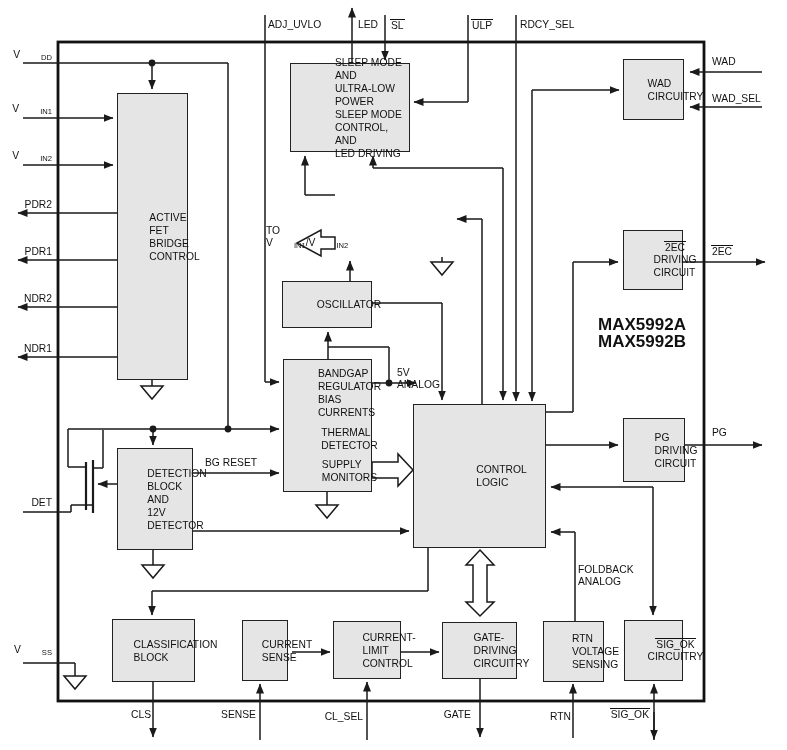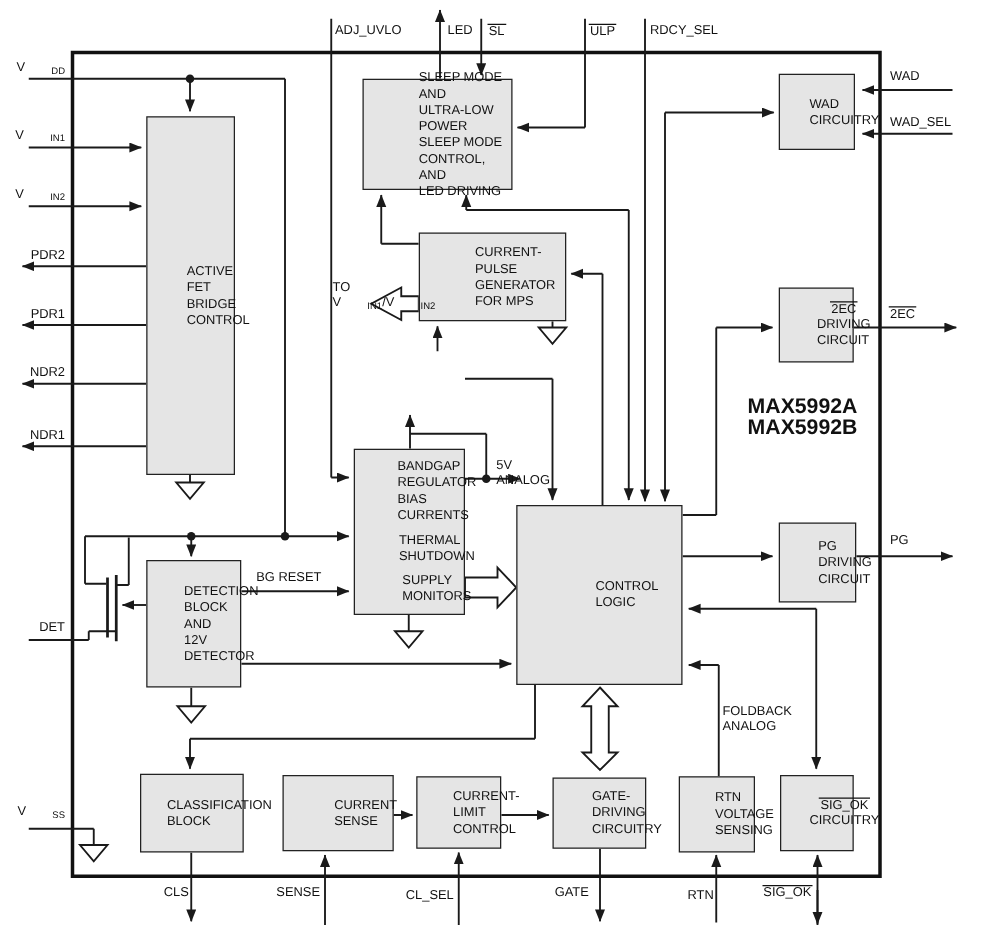--- a/index.html
+++ b/index.html
@@ -131,29 +131,27 @@
   </svg>
 
   <div class="blk" style="left:117px;top:93px;width:71px;height:287px"><span>ACTIVE
 FET BRIDGE
 CONTROL</span></div>
   <div class="blk" style="left:290px;top:63px;width:120px;height:89px"><span>SLEEP MODE AND
 ULTRA-LOW POWER
 SLEEP MODE
 CONTROL, AND
 LED DRIVING</span></div>
-  <div class="blk" style="left:335px;top:186px;width:118px;height:71px"><span>CURRENT-PULSE
-GENERATOR
-FOR MPS</span></div>
+  <div class="blk" style="left:282px;top:281px;width:90px;height:47px"><span>OSCILLATOR</span></div>
   <div class="blk" style="left:283px;top:359px;width:89px;height:133px;justify-content:space-evenly">
     <span>BANDGAP
 REGULATOR BIAS
 CURRENTS</span>
     <span>THERMAL
-SHUTDOWN</span>
+DETECTOR</span>
     <span>SUPPLY
 MONITORS</span>
   </div>
   <div class="blk" style="left:413px;top:404px;width:133px;height:144px"><span>CONTROL
 LOGIC</span></div>
   <div class="blk" style="left:623px;top:59px;width:61px;height:61px"><span>WAD
 CIRCUITRY</span></div>
   <div class="blk" style="left:623px;top:230px;width:60px;height:60px">
     <span class="ov">2EC</span>
     <span>DRIVING
@@ -161,21 +159,21 @@
   </div>
   <div class="blk" style="left:623px;top:418px;width:62px;height:64px"><span>PG
 DRIVING
 CIRCUIT</span></div>
   <div class="blk" style="left:117px;top:448px;width:76px;height:102px"><span>DETECTION
 BLOCK
 AND
 12V DETECTOR</span></div>
   <div class="blk" style="left:112px;top:619px;width:83px;height:63px"><span>CLASSIFICATION
 BLOCK</span></div>
-  <div class="blk" style="left:226px;top:620px;width:89px;height:61px"><span>CURRENT
+  <div class="blk" style="left:242px;top:620px;width:46px;height:61px"><span>CURRENT
 SENSE</span></div>
   <div class="blk" style="left:333px;top:621px;width:68px;height:58px"><span>CURRENT-
 LIMIT
 CONTROL</span></div>
   <div class="blk" style="left:442px;top:622px;width:75px;height:57px"><span>GATE-
 DRIVING
 CIRCUITRY</span></div>
   <div class="blk" style="left:543px;top:621px;width:61px;height:61px"><span>RTN
 VOLTAGE
 SENSING</span></div>

